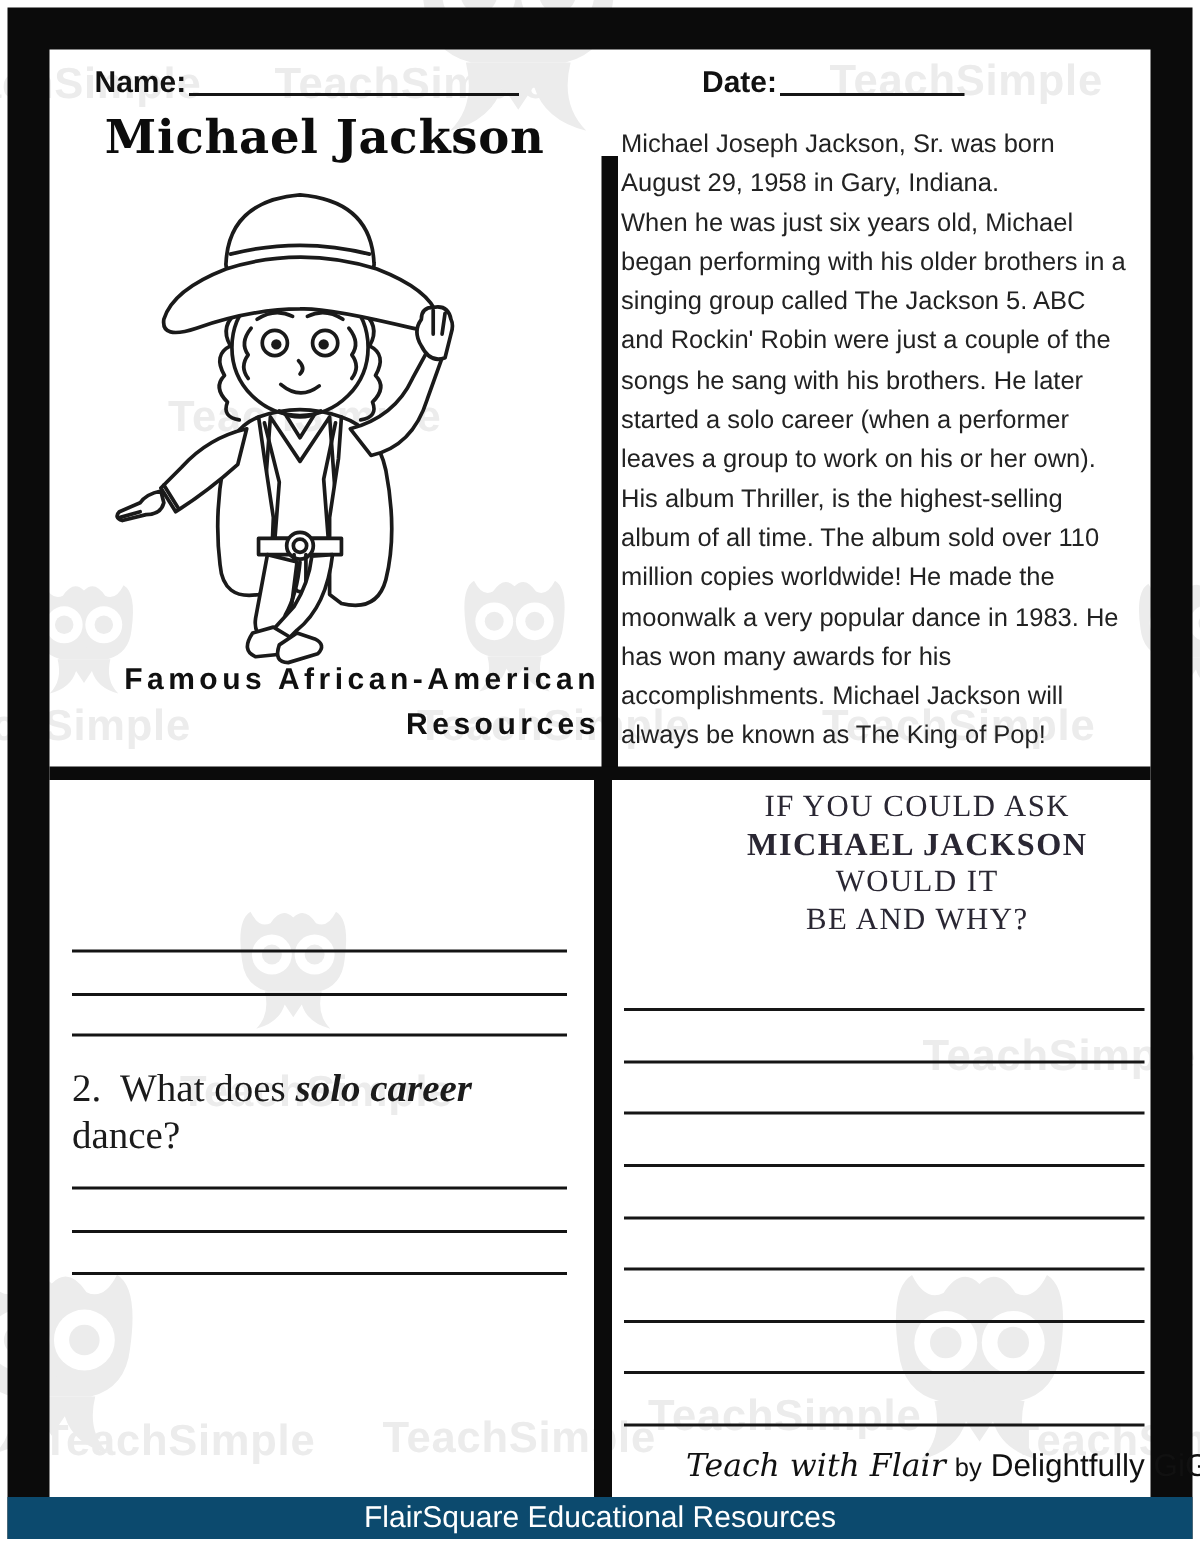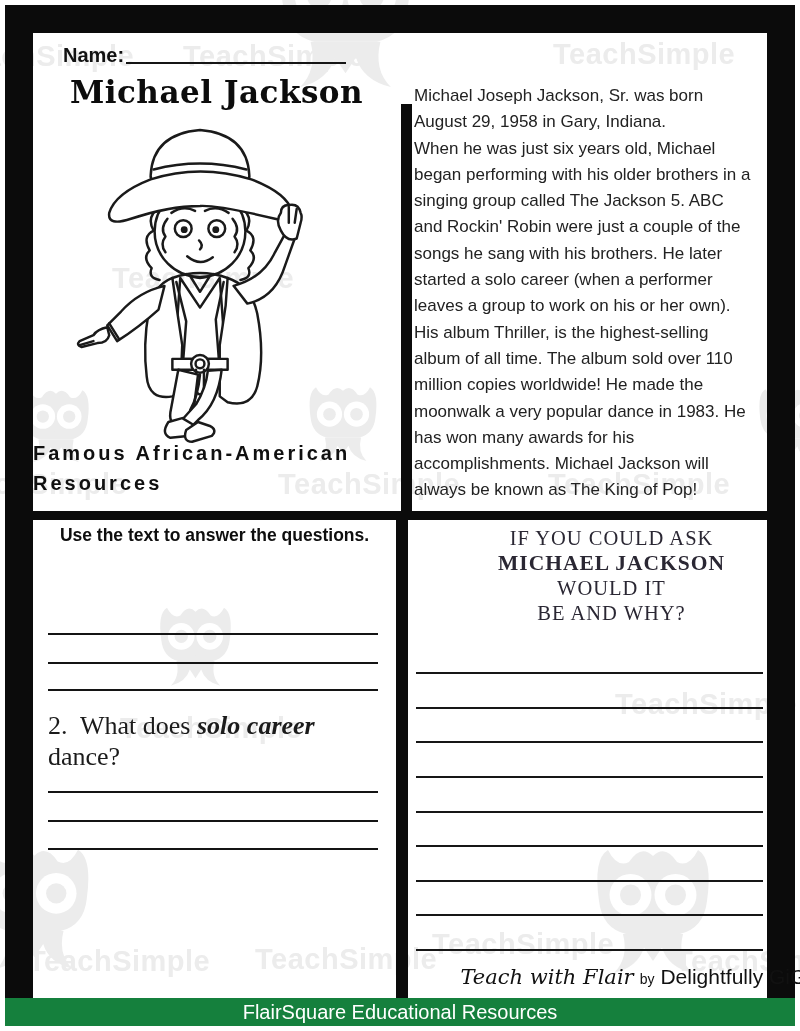--- a/index.html
+++ b/index.html
@@ -17,21 +17,21 @@
            letter-spacing:.5px;white-space:nowrap;}
   .owl{position:absolute;fill:#ececec;}
   
   .field{position:absolute;display:flex;align-items:flex-start;font-weight:bold;}
   .field .lbl{font-size:20px;color:#111;line-height:22px;}
   .field .line{flex:1;border-bottom:2px solid #151515;margin:0 0 3px 2px;height:18px;}
   
   .title{position:absolute;left:33px;top:74px;width:367px;text-align:center;
          font-family:"DejaVu Serif",serif;font-weight:bold;font-size:31px;letter-spacing:.5px;color:#0c0c0c;}
   .mj-art{position:absolute;left:52px;top:108px;}
-  .caption{position:absolute;left:33px;top:438px;width:367px;text-align:left;
+  .caption{position:absolute;left:33px;top:438px;width:367px;text-align:right;
            font-weight:bold;font-size:20px;letter-spacing:3px;line-height:1.5;color:#101010;}
   
   .vbar1{position:absolute;left:401px;top:104px;width:11px;height:412px;background:#0b0b0b;}
   .hbar {position:absolute;left:33px;top:511px;width:734px;height:9px;background:#0b0b0b;}
   .vbar2{position:absolute;left:396px;top:520px;width:12px;height:478px;background:#0b0b0b;}
   
   .passage{position:absolute;left:414px;top:83px;width:342px;font-size:17px;
            line-height:26.3px;white-space:pre-line;color:#222;}
   
   .qsec{position:absolute;left:33px;top:520px;width:363px;height:478px;}
@@ -45,23 +45,23 @@
   
   .asec{position:absolute;left:408px;top:520px;width:359px;height:478px;padding-left:48px;}
   .ask-line{text-align:center;font-family:"Liberation Serif",serif;font-size:20.5px;
             line-height:25px;letter-spacing:1px;color:#2a2733;}
   .ask-line.bold{font-weight:bold;font-size:21.5px;}
   .ask-wrap{position:absolute;top:6px;left:0;width:100%;}
   .rline{position:absolute;left:8px;width:347px;height:0;border-bottom:2px solid #161616;}
   
   .credit{position:absolute;top:445px;right:4px;display:flex;align-items:baseline;gap:6px;color:#111;}
   .credit .script{font-family:"DejaVu Serif",serif;font-style:italic;font-size:21px;}
-  .credit .by{font-size:14px;}
+  .credit .by{font-size:17px;}
   .credit .author{font-size:21px;}
-  .bottom-bar{position:absolute;left:5px;bottom:5px;width:790px;height:28px;background:#15803d;
+  .bottom-bar{position:absolute;left:5px;bottom:5px;width:790px;height:28px;background:#0c4a6e;
               display:flex;align-items:center;justify-content:center;color:#ffffff;
               font-size:20px;z-index:4;}
   
   .mj-art path,.mj-art circle{stroke:#1a1a1a;stroke-width:2.5;fill:none;
                               stroke-linecap:round;stroke-linejoin:round;}
   .mj-art .f{fill:#ffffff;}
   .mj-art .p{fill:#1a1a1a;stroke:none;}
 </style>
 </head>
 <body>
@@ -119,20 +119,24 @@
 </div>
 
 <div class="frame"></div>
 
 <div class="content">
 
   <div class="field" style="left:63px;top:44px;width:283px">
     <span class="lbl">Name:</span>
     <span class="line"></span>
   </div>
+  <div class="field" style="left:468px;top:44px;width:175px">
+    <span class="lbl">Date:</span>
+    <span class="line"></span>
+  </div>
 
   <div class="title">Michael Jackson</div>
 
   <svg class="mj-art" width="296" height="336" viewBox="0 0 300 340">
 
     <circle class="f" cx="150" cy="125" r="46"></circle>
 
     <path d="M109,100 q-14,10 -6,24 q-12,6 -4,20 q-8,8 2,18 q-4,10 8,12"></path>
     <path d="M117,112 q-8,10 -2,18 q-6,8 0,16"></path>
     <path d="M191,100 q14,10 6,24 q12,6 4,20 q8,8 -2,18 q4,10 -8,12"></path>
@@ -190,21 +194,20 @@
   </div>
 
   <div class="vbar1"></div>
   <div class="hbar"></div>
   <div class="vbar2"></div>
 
   <div class="passage">Michael Joseph Jackson, Sr. was born August 29, 1958 in Gary, Indiana.
 When he was just six years old, Michael began performing with his older brothers in a singing group called The Jackson 5.  ABC and Rockin' Robin were just a couple of the songs he sang with his brothers. He later started a solo career (when a performer leaves a group to work on his or her own). His album Thriller, is the highest-selling album of all time.  The album sold over 110 million copies worldwide! He made the moonwalk a very popular dance in 1983. He has won many awards for his accomplishments. Michael Jackson will always be known as The King of Pop!</div>
 
   <div class="qsec">
-    <div class="instruction">Use the text to answer the questions.</div>
 
     <div class="ansline" style="top:113px"></div>
     <div class="ansline" style="top:142px"></div>
     <div class="ansline" style="top:169px"></div>
 
     <div class="qtext" style="top:190px"><span>2.  What does </span><span class="term">solo career</span><span> dance?</span></div>
     <div class="ansline" style="top:271px"></div>
     <div class="ansline" style="top:300px"></div>
     <div class="ansline" style="top:328px"></div>
 

